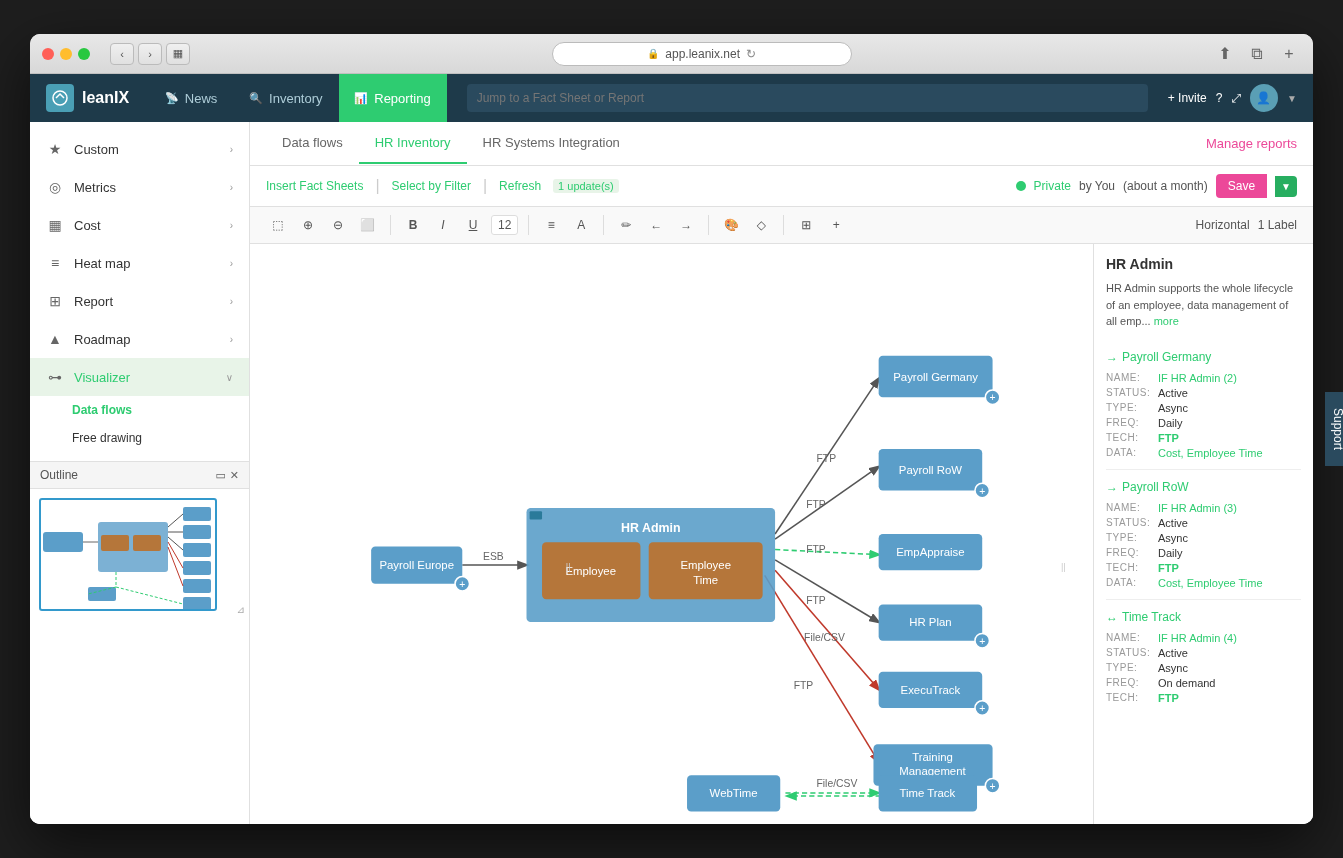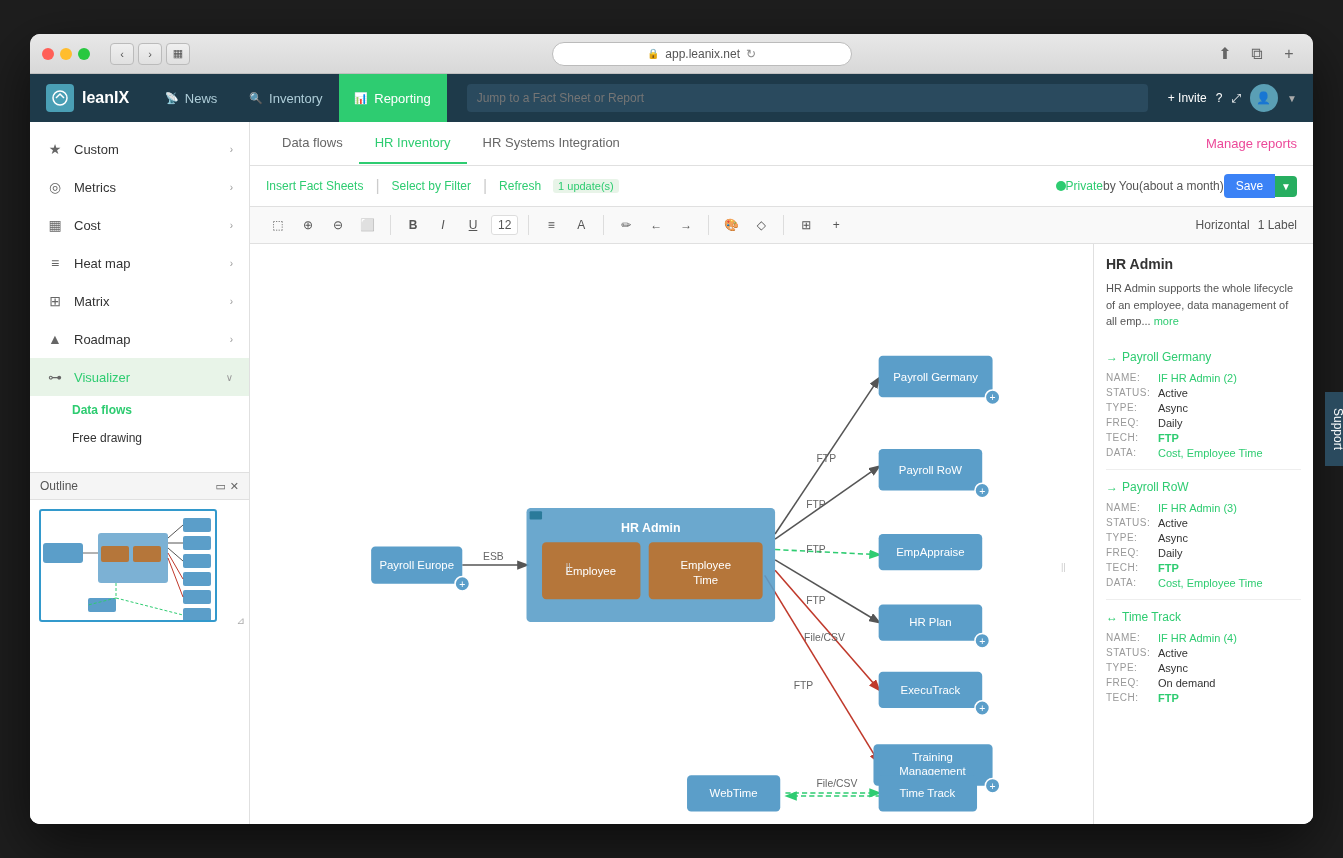--- a/index.html
+++ b/index.html
@@ -59,21 +59,21 @@
     .tabs-bar { display: flex; align-items: center; border-bottom: 1px solid #e0e0e0; padding: 0 16px; height: 44px; justify-content: space-between; background: white; }
     .tabs { display: flex; gap: 0; }
     .tab { padding: 12px 16px; font-size: 13px; color: #666; cursor: pointer; border-bottom: 2px solid transparent; }
     .tab.active { color: #2ecc71; border-bottom: 2px solid #2ecc71; font-weight: 500; }
     .manage-reports { color: #ec4899; font-size: 13px; cursor: pointer; }
 
     
     .toolbar { display: flex; align-items: center; padding: 8px 16px; border-bottom: 1px solid #e0e0e0; gap: 12px; background: white; flex-shrink: 0; }
     .toolbar-link { color: #2ecc71; font-size: 12px; cursor: pointer; }
     .toolbar-sep { color: #ccc; }
-    .toolbar-right { margin-left: auto; display: flex; align-items: center; gap: 0; font-size: 12px; color: #555; }
+    .toolbar-right { margin-left: auto; display: flex; align-items: center; gap: 8px; font-size: 12px; color: #555; }
     .refresh-badge { background: #e8f4e8; color: #2ecc71; padding: 1px 5px; border-radius: 3px; font-size: 11px; }
 
     
     .drawing-toolbar { display: flex; align-items: center; padding: 6px 16px; border-bottom: 1px solid #e0e0e0; gap: 6px; background: #f9f9f9; flex-shrink: 0; }
     .dt-btn { width: 24px; height: 24px; display: flex; align-items: center; justify-content: center; font-size: 12px; color: #555; cursor: pointer; border-radius: 3px; }
     .dt-sep { width: 1px; height: 20px; background: #ddd; margin: 0 4px; }
     .dt-select { padding: 2px 6px; font-size: 12px; border: 1px solid #ddd; border-radius: 3px; color: #555; background: white; }
     .dt-right { margin-left: auto; display: flex; align-items: center; gap: 8px; font-size: 12px; color: #555; padding-left: 15px; }
 
     
@@ -91,29 +91,29 @@
     .panel-section { margin-bottom: 10px; }
     .panel-link { color: #2ecc71; font-size: 12px; cursor: pointer; display: flex; align-items: center; gap: 4px; margin-bottom: 8px; font-weight: 500; }
     .panel-row { display: flex; gap: 6px; margin-bottom: 3px; align-items: center; }
     .panel-label { color: #999; font-size: 10px; text-transform: uppercase; letter-spacing: 0.5px; width: 46px; flex-shrink: 0; }
     .panel-value { color: #333; font-size: 11px; }
     .panel-value.green { color: #2ecc71; }
     .panel-value.bold { font-weight: 600; }
     .panel-divider { height: 1px; background: #eee; margin: 10px 0; }
 
     
-    .outline-panel { position: absolute; bottom: 0; left: 0; width: 220px; background: white; border-top: 1px solid #e0e0e0; border-right: 1px solid #e0e0e0; }
+    .outline-panel { position: absolute; bottom: 11px; left: 0; width: 220px; background: white; border-top: 1px solid #e0e0e0; border-right: 1px solid #e0e0e0; }
     .outline-header { display: flex; align-items: center; justify-content: space-between; padding: 6px 10px; font-size: 12px; color: #555; background: #f5f5f5; border-bottom: 1px solid #e0e0e0; }
     .outline-header-btns { display: flex; gap: 4px; }
     .outline-btn { font-size: 11px; color: #666; cursor: pointer; }
     .outline-canvas { height: 130px; padding: 8px; position: relative; overflow: hidden; }
     .outline-resize { position: absolute; bottom: 4px; right: 4px; color: #aaa; font-size: 10px; cursor: se-resize; }
 
     
-    .save-btn { background: #3b82f6; color: white; border: none; padding: 5px 12px; border-radius: 4px 0 0 4px; font-size: 12px; cursor: pointer; }
+    .save-btn { background: #ec4899; color: white; border: none; padding: 5px 12px; border-radius: 4px 0 0 4px; font-size: 12px; cursor: pointer; }
     .save-dropdown { background: #27ae60; color: white; border: none; padding: 5px 6px; border-radius: 0 4px 4px 0; font-size: 10px; cursor: pointer; }
 
     
     .status-dot { width: 10px; height: 10px; background: #2ecc71; border-radius: 50%; display: inline-block; }
   </style>
 </head>
 <body>
 
 <div class="window">
 
@@ -207,21 +207,21 @@
         <div class="sidebar-item">
           <div class="sidebar-item-left">
             <div class="sidebar-icon">≡</div>
             <span>Heat map</span>
           </div>
           <span class="sidebar-chevron">›</span>
         </div>
         <div class="sidebar-item">
           <div class="sidebar-item-left">
             <div class="sidebar-icon">⊞</div>
-            <span>Matrix</span>
+            <span>Report</span>
           </div>
           <span class="sidebar-chevron">›</span>
         </div>
         <div class="sidebar-item">
           <div class="sidebar-item-left">
             <div class="sidebar-icon">▲</div>
             <span>Roadmap</span>
           </div>
           <span class="sidebar-chevron">›</span>
         </div>

